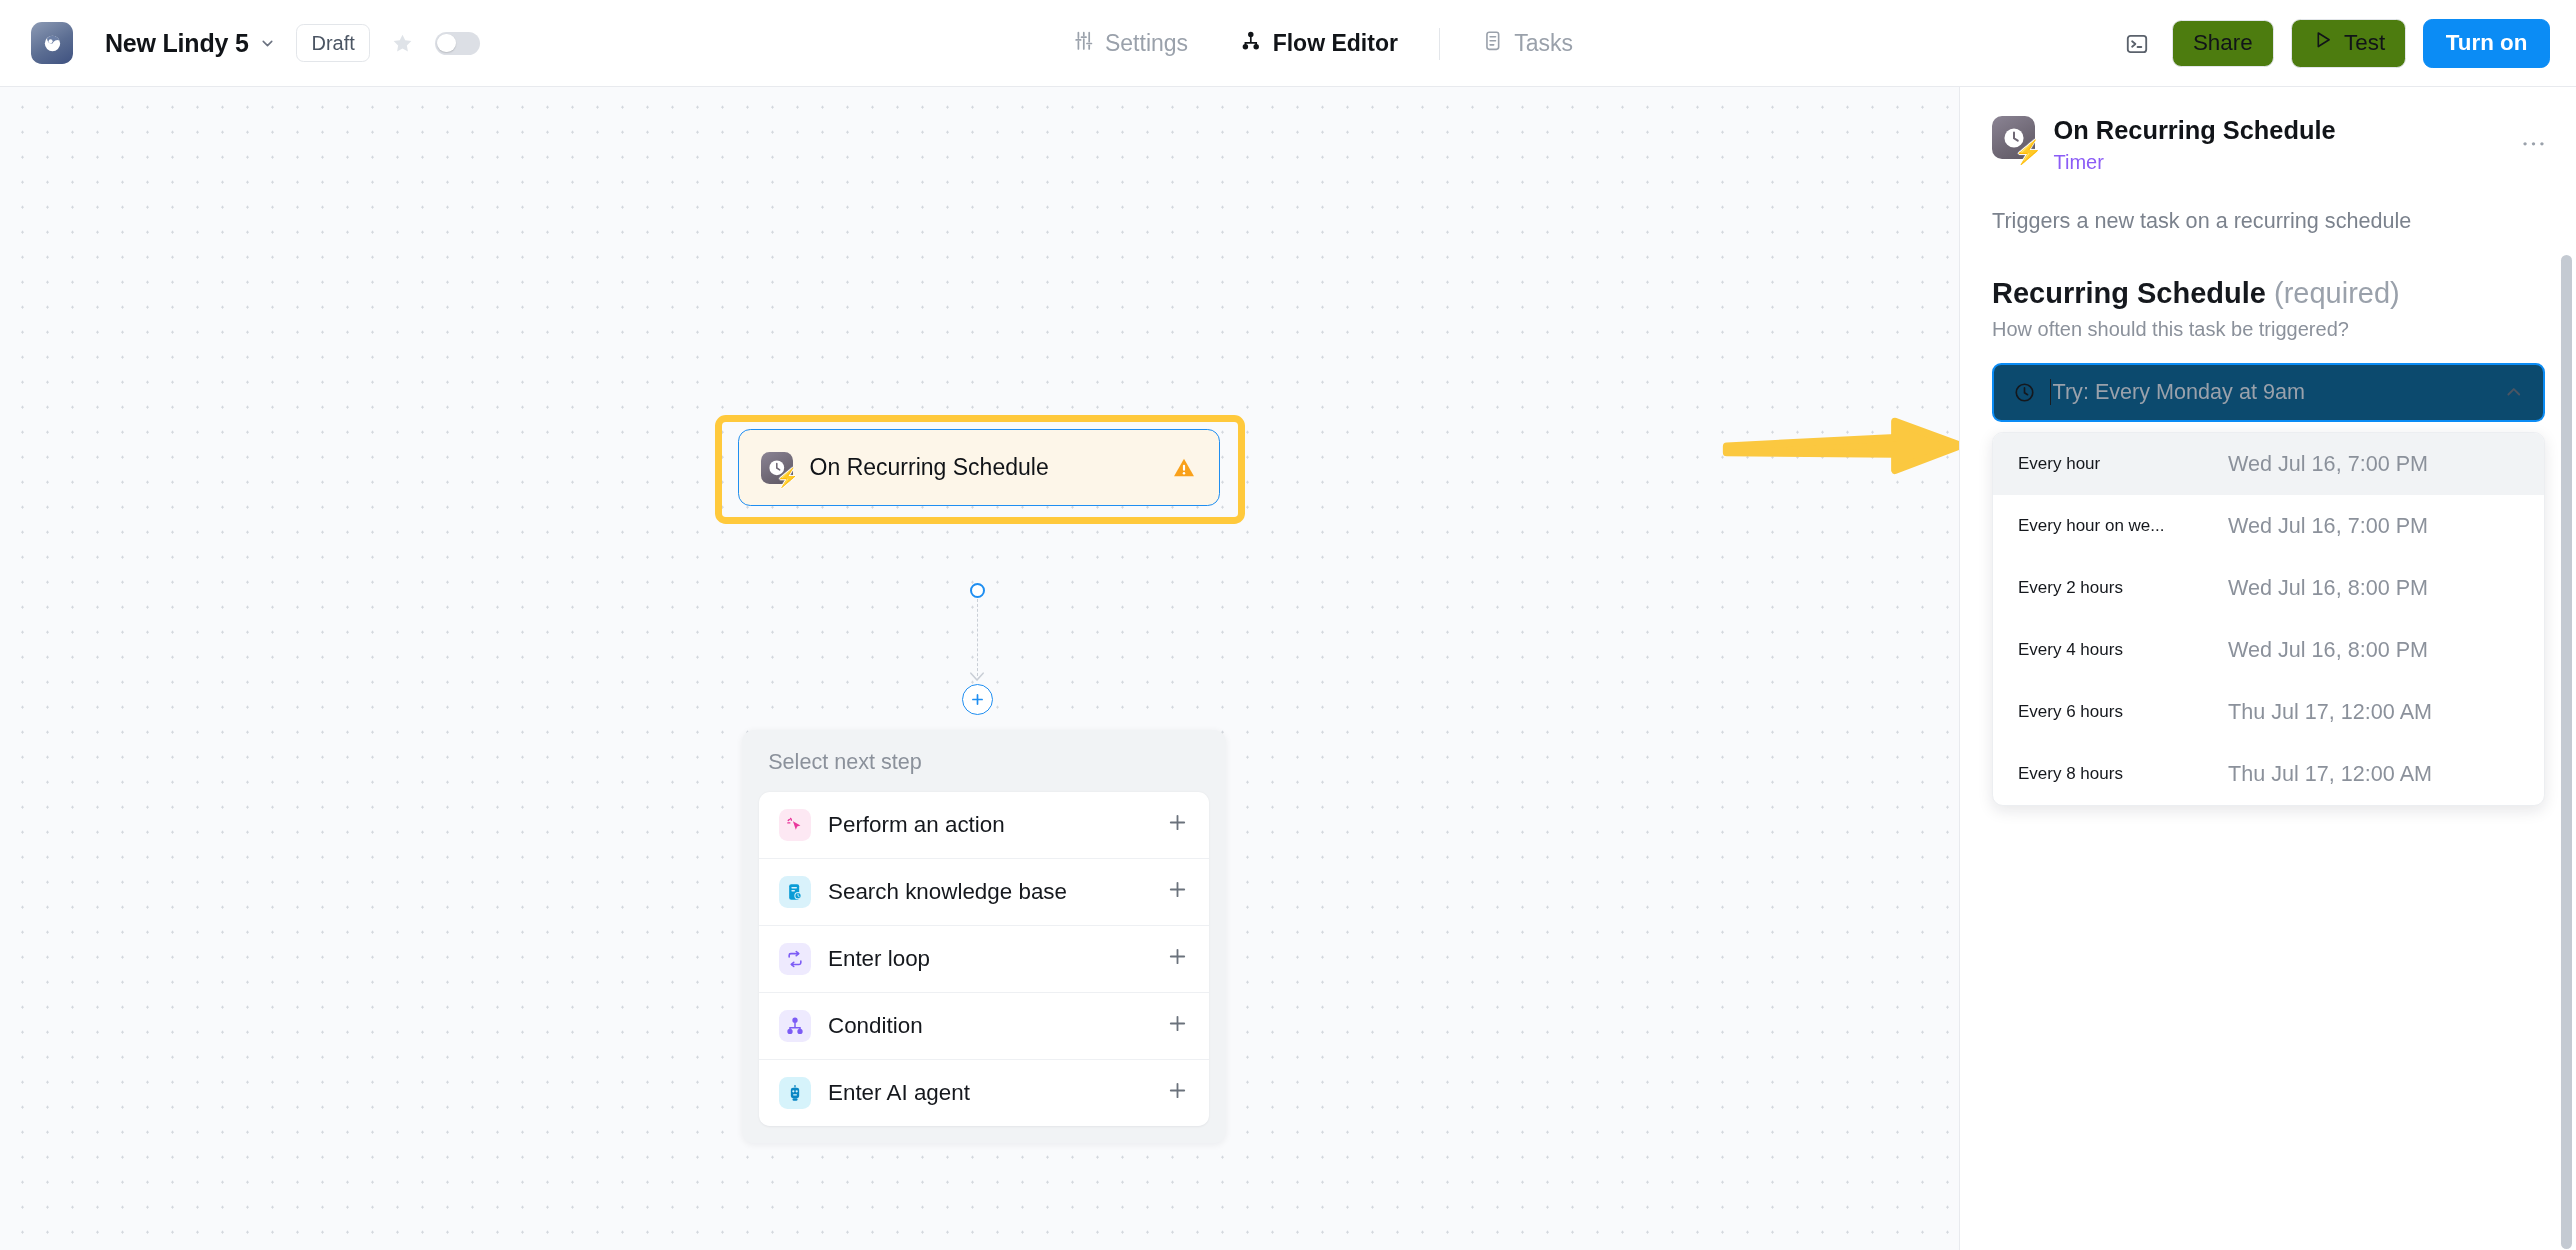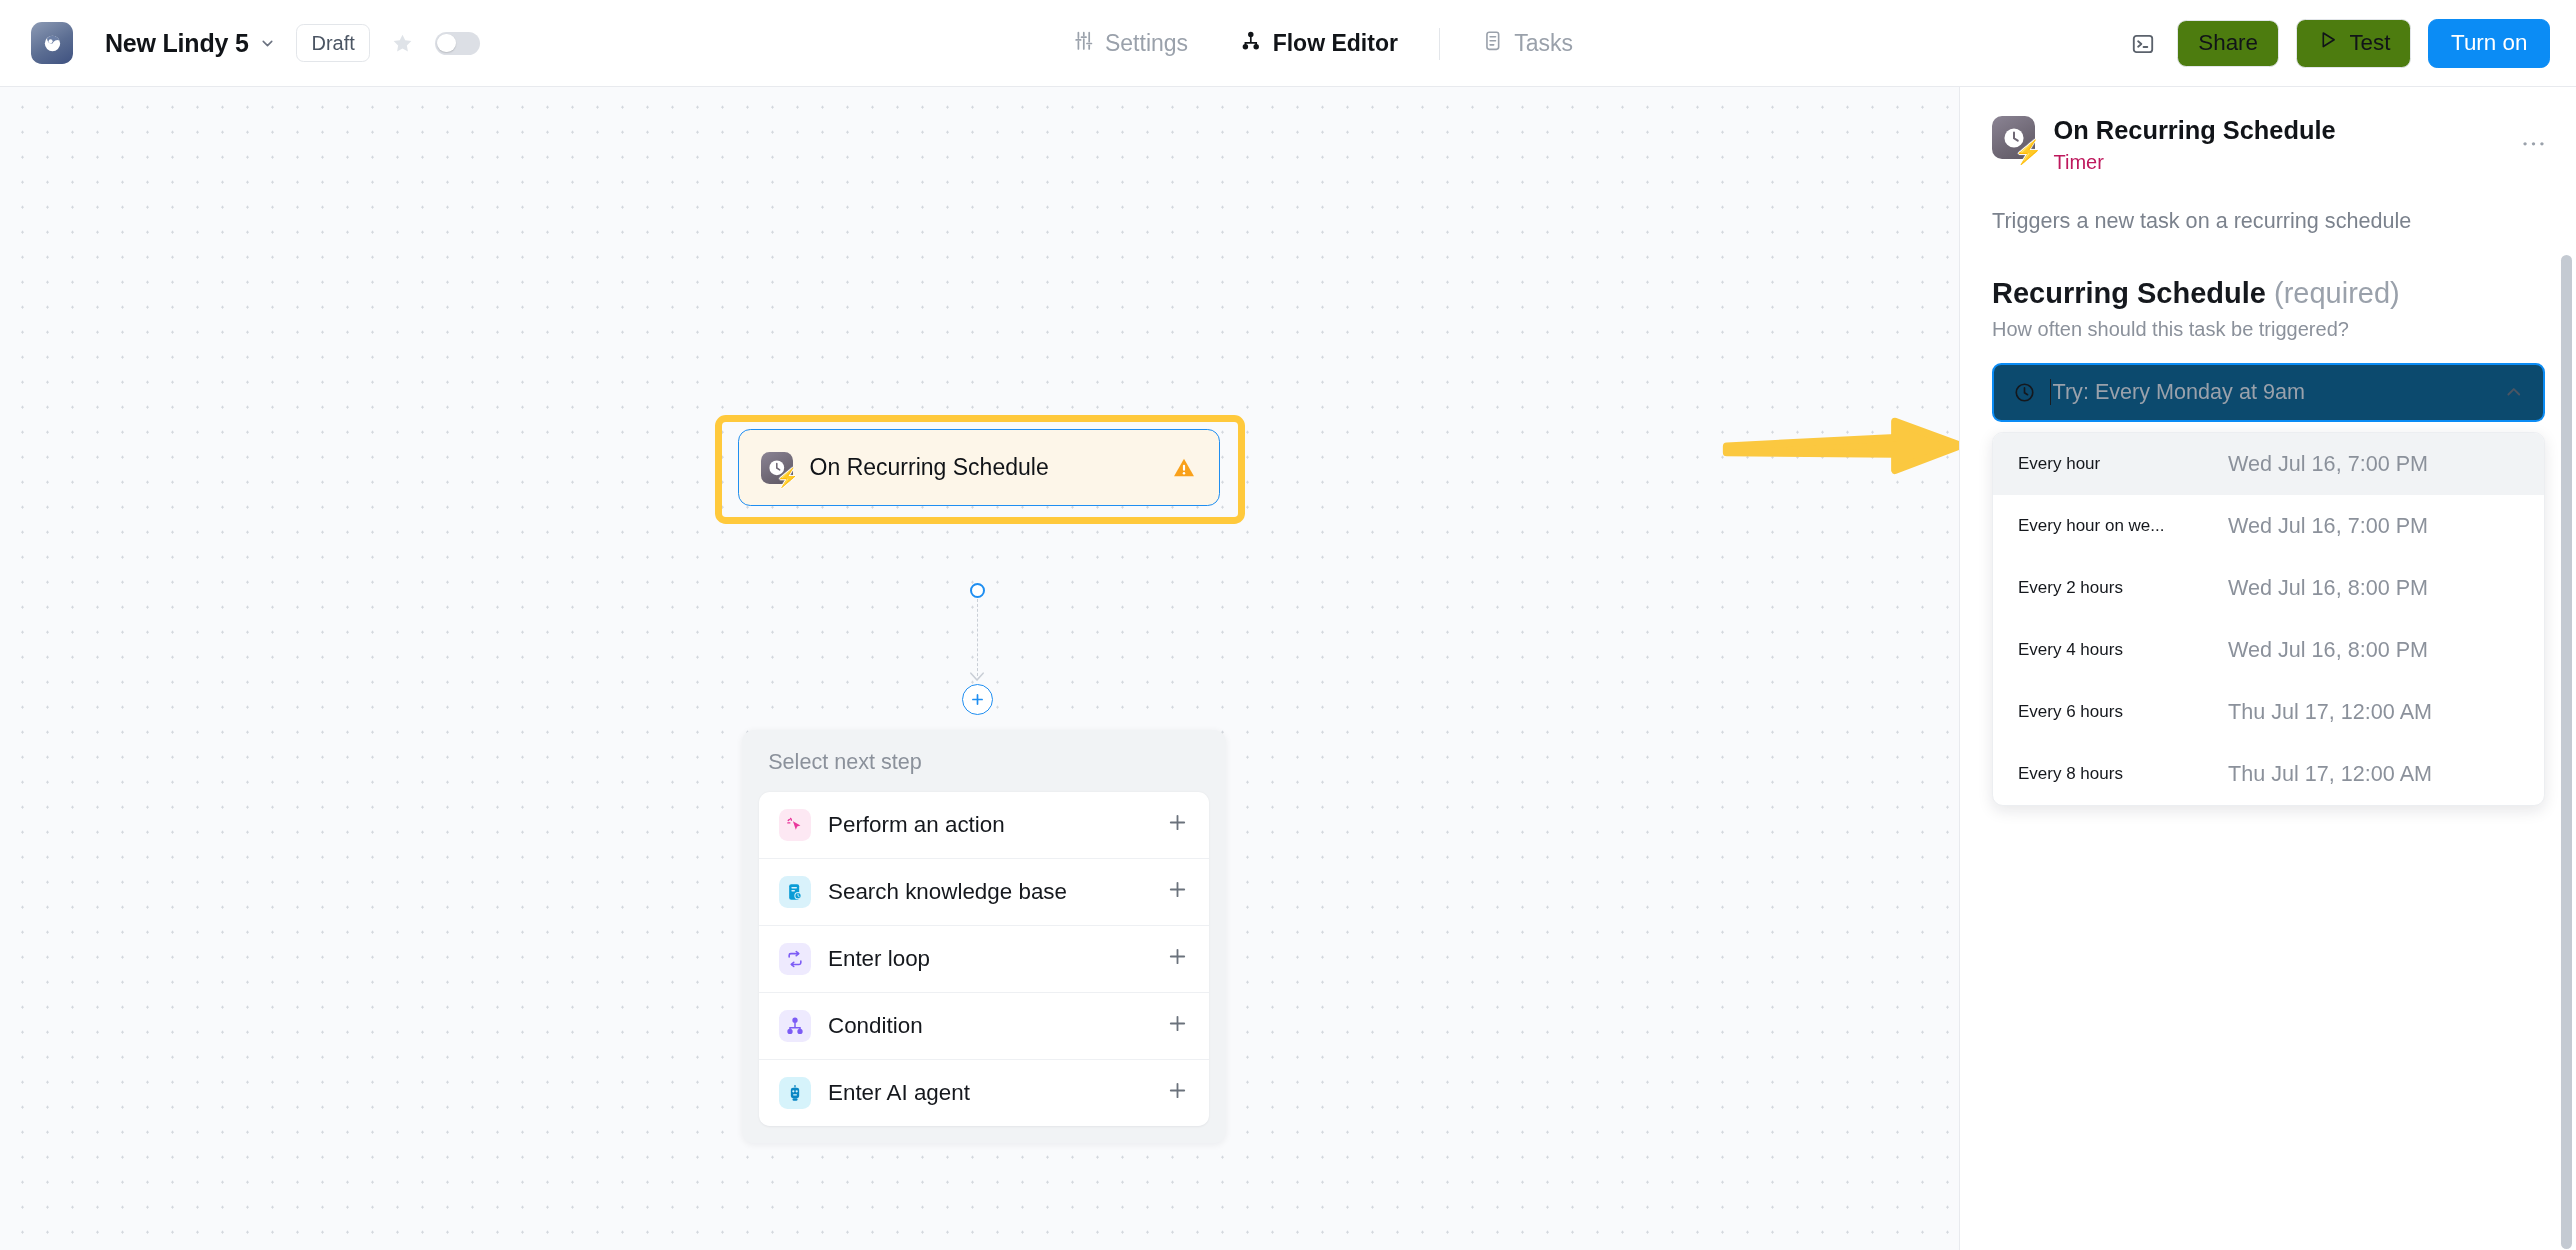--- a/index.html
+++ b/index.html
@@ -67,21 +67,21 @@
     display: flex; align-items: center; gap: 0;
   }
   .icon-btn-plain { display:flex; align-items:center; color:#5b626c; padding: 4.6px; }
   .btn {
     border: 0.8px solid #e3e6ea; border-radius: 9.2px; background: #4d7c0f;
     font-size: 22.4px; color: #111418; padding: 9.2px 20px;
     display: flex; align-items: center; gap: 10.8px; white-space: nowrap;
     line-height: 1.2;
   }
   .btn.primary {
-    background: #0b8cf5; border-color: #0b8cf5; color: #fff; font-weight: 400;
+    background: #0b8cf5; border-color: #0b8cf5; color: #fff; font-weight: 700;
     padding: 10px 21.6px;
     text-align: center;
   }
   .ml22 { margin-left: 17px; }
 
   
   .canvas {
     position: absolute; top: 87px; left: 0;
     width: 1960px; height: 1163px;
     background-color: #f9fafc;
@@ -180,21 +180,21 @@
     position: relative; flex: 0 0 auto;
     display: flex; align-items: center; justify-content: center;
   }
   .rp-head-icon .bolt {
     position: absolute; right: -7.7px; bottom: -4.6px;
     font-size: 23px; line-height: 1; color: #ff9f16;
     text-shadow: 0 0 1.5px #fff, 0.8px 0 0.8px #fff, -0.8px 0 0.8px #fff, 0 0.8px 0.8px #fff, 0 -0.8px 0.8px #fff;
   }
   .rp-head-txt { margin-left: 18.5px; }
   .rp-title { font-size: 25.4px; font-weight: 600; color: #111418; line-height: 1.15; }
-  .rp-sub { font-size: 20px; color: #be185d; margin-top: 6.2px; }
+  .rp-sub { font-size: 20px; color: #8b5cf6; margin-top: 6.2px; }
   .rp-dots { margin-left: auto; color: #9aa1ab; font-size: 25px; line-height: 1; padding-top: 10.8px; letter-spacing: 1.5px;}
   .rp-desc { font-size: 21.6px; color: #7b828d; padding: 34px 29px 0 31px; }
   .rp-field { padding: 34px 31px 0 31px; }
   .rp-flabel { font-size: 29px; color: #15181d; font-weight: 600; margin-top: 9px; }
   .rp-freq { color: #9aa1ab; font-weight: 400; }
   .rp-fhelp { font-size: 20px; color: #8b919b; margin-top: 7.7px; }
 
   .combo {
     margin-top: 21.6px; height: 59px;
     border: 2.3px solid #0b8cf5; border-radius: 9.2px; background: #0c4a6e;

